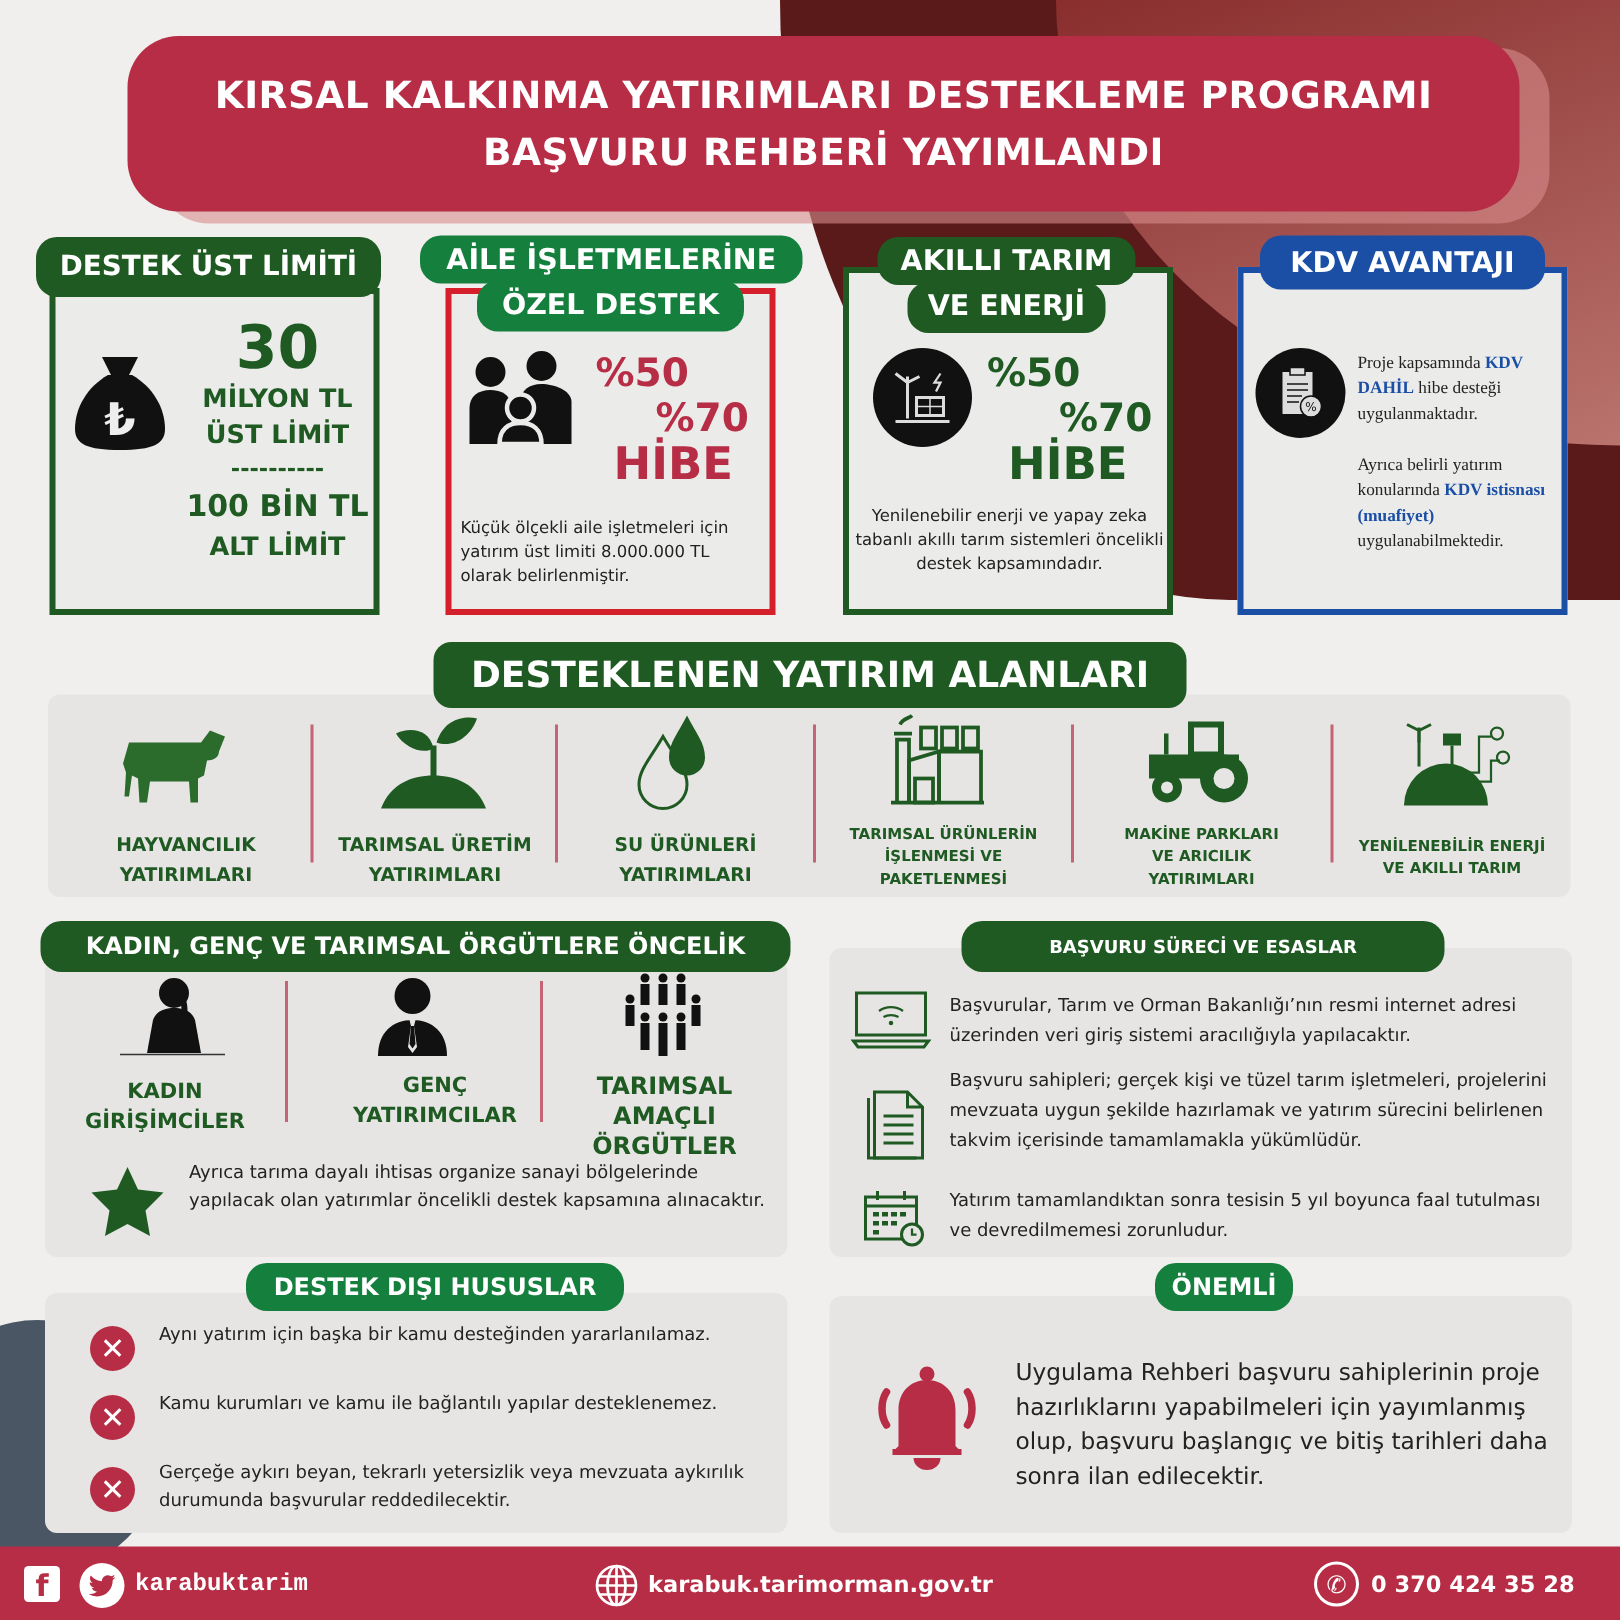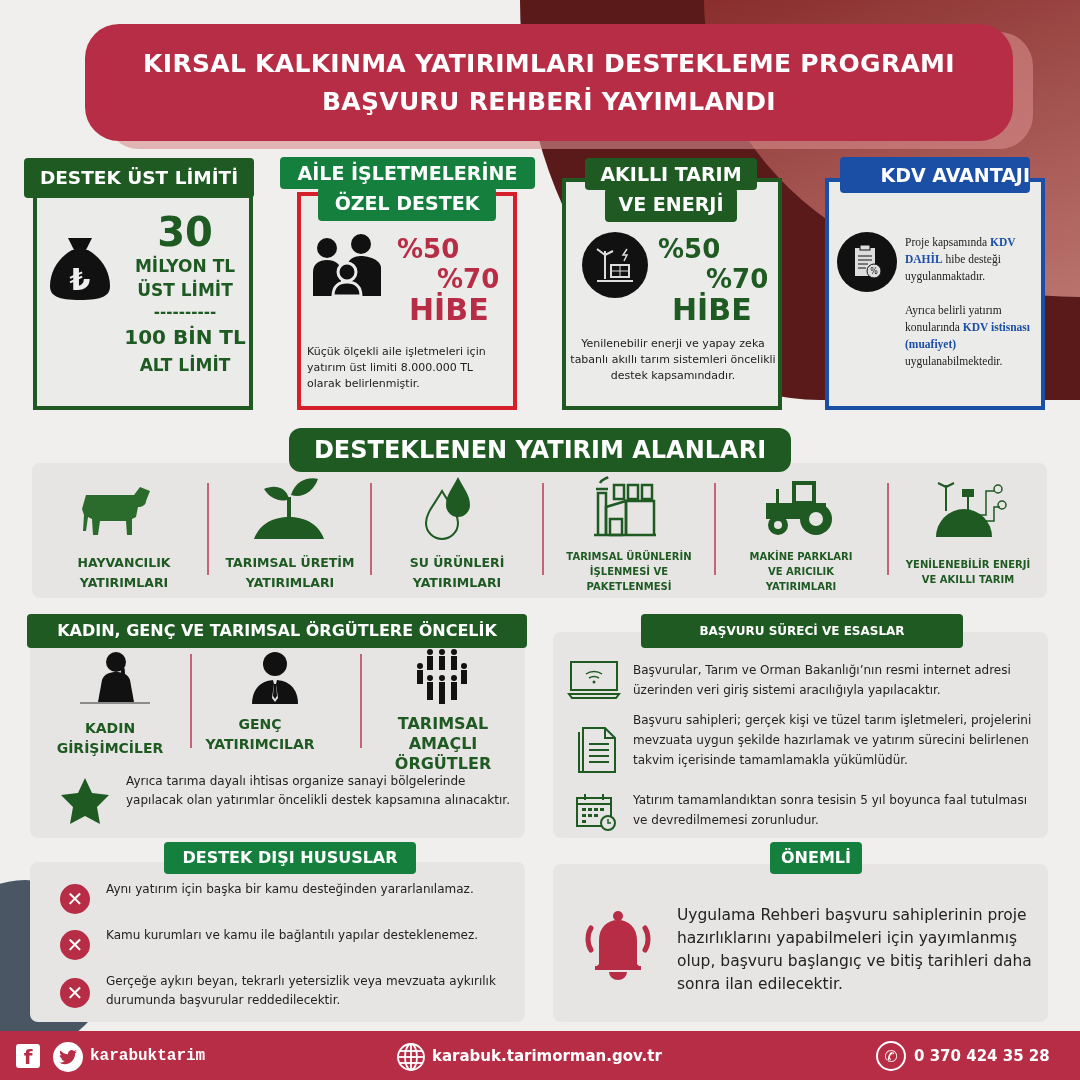--- a/index.html
+++ b/index.html
@@ -5,21 +5,21 @@
 *{box-sizing:border-box;margin:0;padding:0}
 html,body{width:1080px;height:1080px;overflow:hidden}
 body{font-family:"DejaVu Sans","Liberation Sans",sans-serif;background:#f0efee;position:relative;color:#222}
 .bg-dark{position:absolute;right:0;top:0;width:560px;height:400px;background:#5a1a1a;border-bottom-left-radius:300px 400px;z-index:0}
 .bg-pink{position:absolute;right:0;top:0;width:470px;height:330px;background:linear-gradient(160deg,#8a2a2a,#c8837c);clip-path:ellipse(80% 90% at 100% 0%);z-index:0;opacity:.9}
 .bg-figure{position:absolute;left:-60px;top:880px;width:170px;height:170px;border-radius:50%;background:#4a5664;z-index:0}
 .layer{position:absolute;z-index:2}
 .title-box{left:85px;top:24px;width:928px;height:117px;background:#b72d45;border-radius:34px;color:#fff;text-align:center;font-weight:bold;font-size:25px;line-height:38px;padding-top:21px;letter-spacing:.3px;box-shadow:20px 8px 0 rgba(215,140,140,.6)}
 .card{background:#ebebea;border:4px solid}
 .g{border-color:#1e5a22}.r{border-color:#d51f2a}.b{border-color:#1b4fa6}
-.tag{position:absolute;color:#fff;font-weight:bold;text-align:center;border-radius:4px}
+.tag{position:absolute;color:#fff;font-weight:bold;text-align:center;border-radius:14px}
 .tag.green{background:#1e5a22}.tag.red{background:#15803d}.tag.blue{background:#1b4fa6}
 .green-t{color:#1e5a22}.red-t{color:#b72d45}.blue-t{color:#1b4fa6}
 .small{font-size:12.5px;line-height:17px;color:#222}
 .icon-circle{border-radius:50%;background:#111;display:flex;align-items:center;justify-content:center}
 .panel{background:#e6e5e4;border-radius:8px}
 .vsep{position:absolute;width:2px;background:#b72d45;opacity:.7}
 .area-label{position:absolute;text-align:center;font-weight:bold;color:#1e5a22}
 .x-circle{width:30px;height:30px;border-radius:50%;background:#b72d45;color:#fff;display:flex;align-items:center;justify-content:center;font-weight:bold;font-size:20px}
 .footer{left:0;top:1031px;width:1080px;height:49px;background:#b72d45;color:#fff}
 </style>
@@ -109,21 +109,21 @@
   <div class="small" style="position:absolute;left:76px;top:52px;width:140px;font-size:11.5px;line-height:17px;font-family:Liberation Serif, serif;">
     <span>Proje kapsamında</span>
     <b class="blue-t">KDV DAHİL</b>
     <span>hibe desteği uygulanmaktadır.</span>
     <div style="height:17px"></div>
     <span>Ayrıca belirli yatırım konularında</span>
     <b class="blue-t">KDV istisnası (muafiyet)</b>
     <span>uygulanabilmektedir.</span>
   </div>
 </div>
-<div class="layer tag blue" style="left:840px;top:157px;width:190px;height:36px;font-size:19px;line-height:36px;text-align:right;">KDV AVANTAJI</div>
+<div class="layer tag blue" style="left:840px;top:157px;width:190px;height:36px;font-size:19px;line-height:36px;">KDV AVANTAJI</div>
 
 <div class="layer panel" style="left:32px;top:463px;width:1015px;height:135px;">
   <div class="vsep" style="left:175px;top:20px;height:92px;"></div>
   <div class="vsep" style="left:338px;top:20px;height:92px;"></div>
   <div class="vsep" style="left:510px;top:20px;height:92px;"></div>
   <div class="vsep" style="left:682px;top:20px;height:92px;"></div>
   <div class="vsep" style="left:855px;top:20px;height:92px;"></div>
 
   <div style="position:absolute;left:48px;top:18px;">
     <svg width="76" height="56" viewBox="0 0 76 56">
@@ -255,21 +255,21 @@
           <rect x="27" y="34" width="6" height="22"></rect>
           <circle cx="42" cy="30" r="3"></circle>
           <rect x="39" y="34" width="6" height="18"></rect>
         </g>
       </svg>
   </div>
   <div class="area-label" style="left:0;top:78px;width:160px;font-size:14px;line-height:20px;">
     <div>KADIN</div>
     <div>GİRİŞİMCİLER</div>
   </div>
-  <div class="area-label" style="left:146px;top:74px;width:168px;font-size:14px;line-height:20px;">
+  <div class="area-label" style="left:176px;top:74px;width:168px;font-size:14px;line-height:20px;">
     <div>GENÇ</div>
     <div>YATIRIMCILAR</div>
   </div>
   <div class="area-label" style="left:332px;top:74px;width:162px;font-size:16px;line-height:20px;">
     <div>TARIMSAL AMAÇLI</div>
     <div>ÖRGÜTLER</div>
   </div>
   <div style="position:absolute;left:30px;top:136px;">
     <svg width="50" height="48" viewBox="0 0 50 48">
         <path d="M25 2l7 15 17 2-12 12 3 17-15-8-15 8 3-17L1 19l17-2z" fill="#1e5a22"></path>

